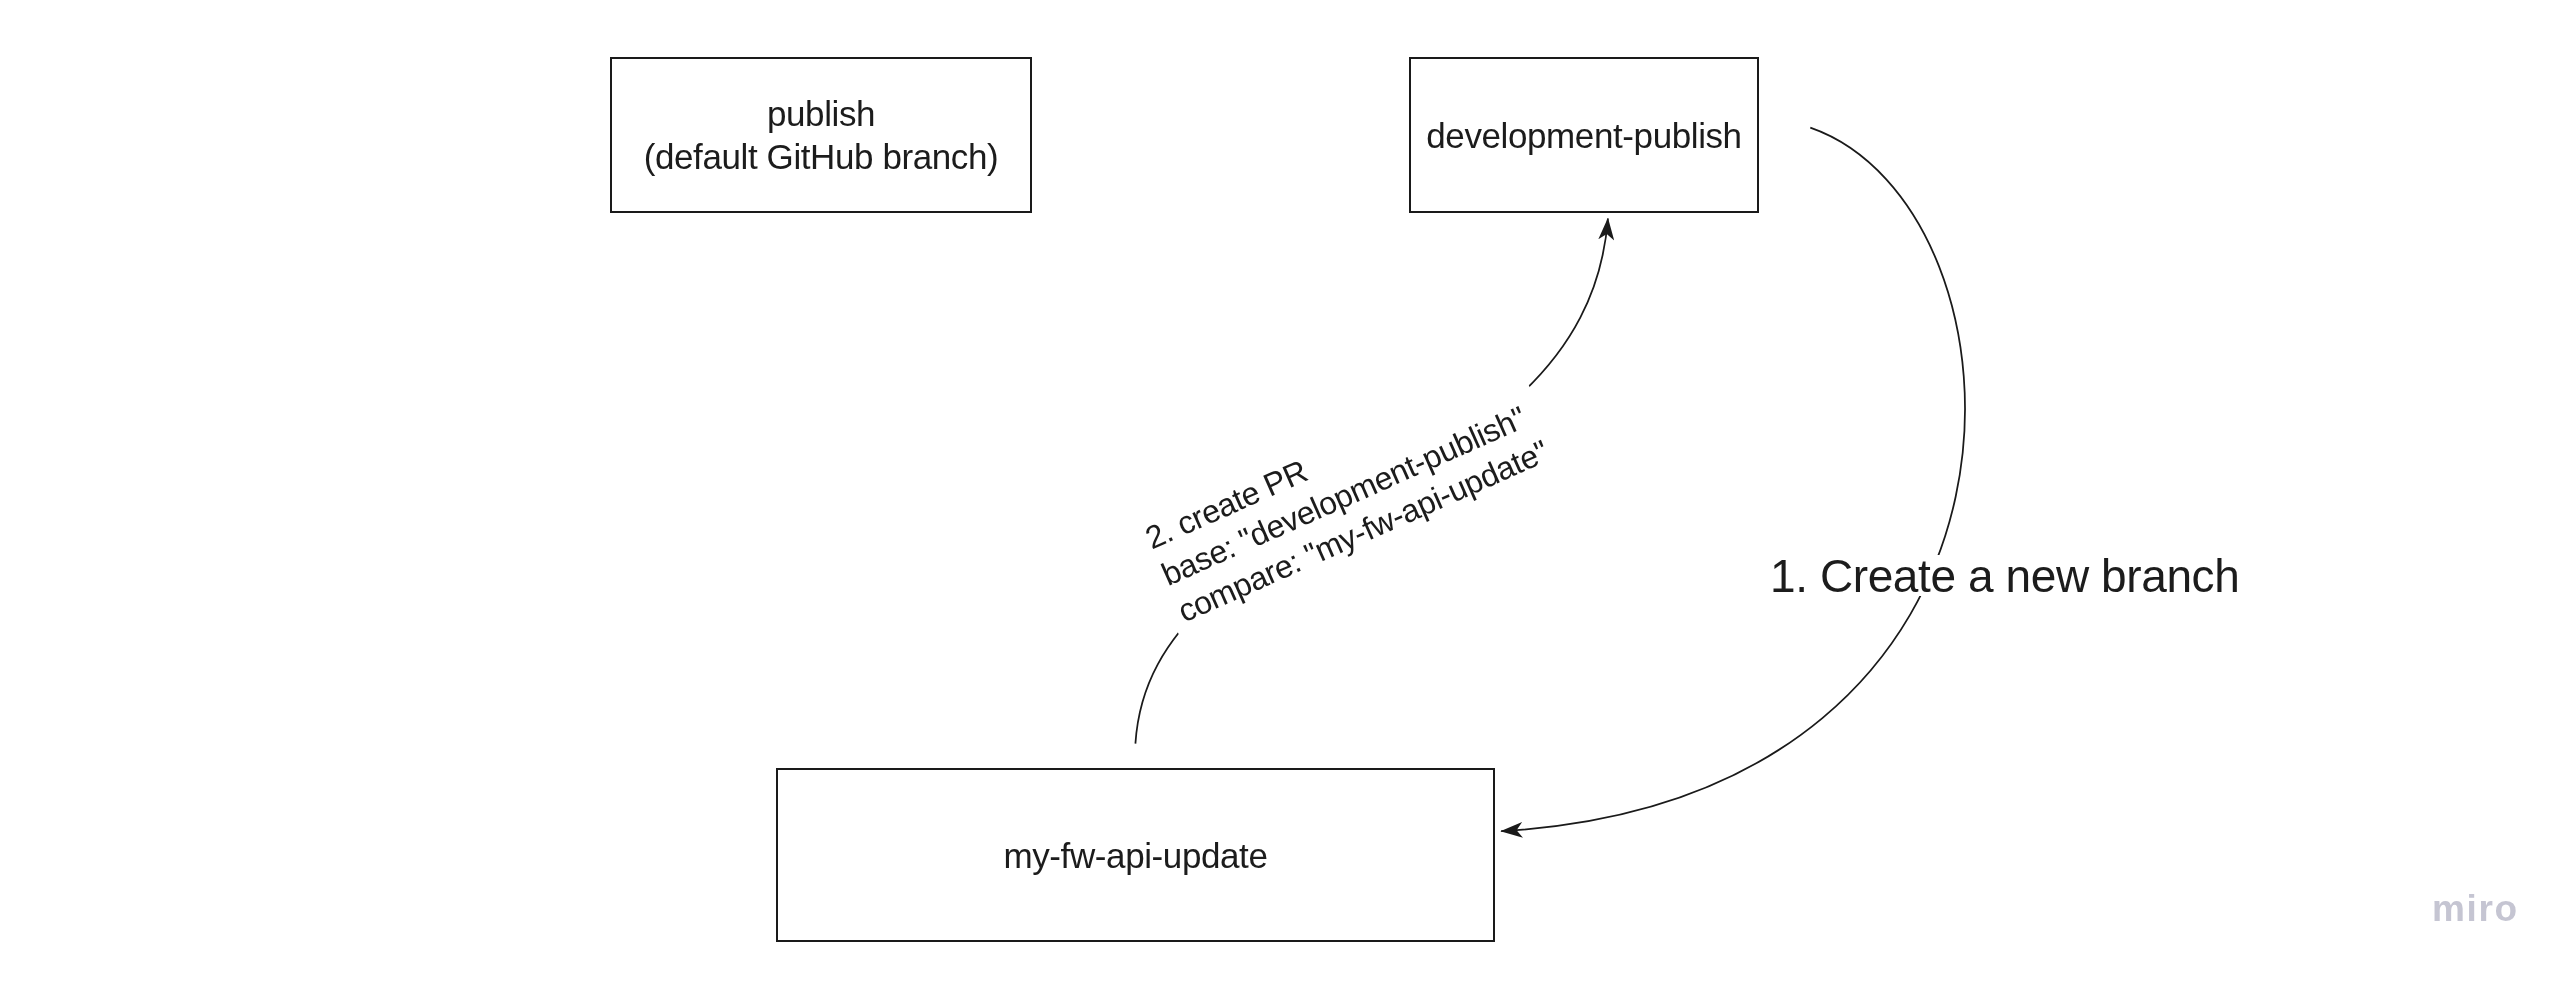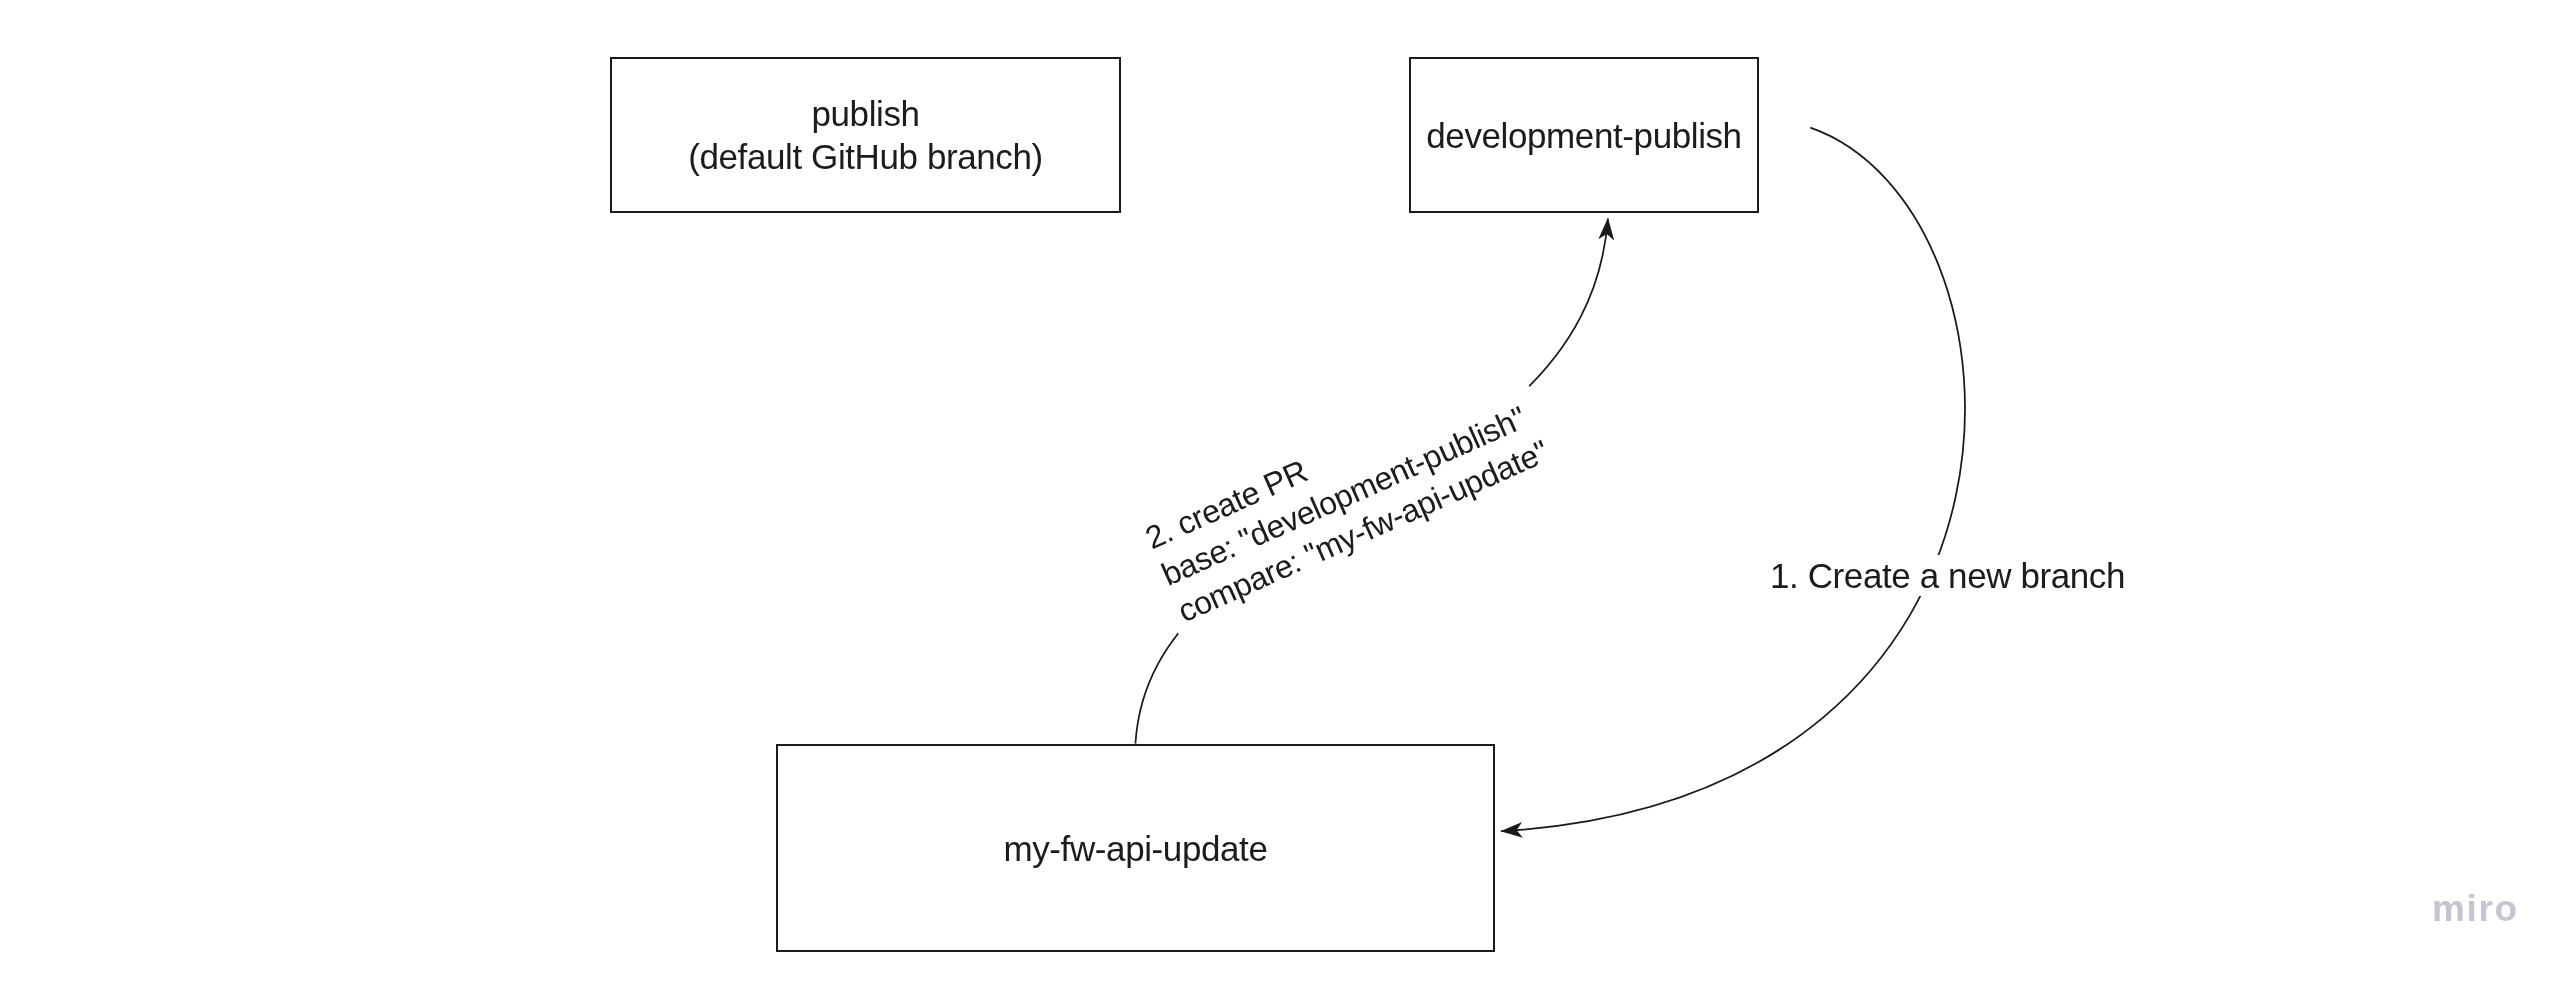--- a/index.html
+++ b/index.html
@@ -37,21 +37,21 @@
     text-align:center;
     font-size:35px;
     line-height:43px;
     letter-spacing:-0.4px;
     color:var(--text-color);
   }
   .edge-label{
     position:absolute;
     background:#ffffff;
     white-space:nowrap;
-    font-size:35px;
+    font-size:46px;
     line-height:38px;
     letter-spacing:-0.4px;
     color:var(--text-color);
   }
   .edge-label.rotated{
     font-size:32px;
     line-height:40px;
     transform:rotate(-24deg);
     transform-origin:left top;
     text-align:left;
@@ -77,30 +77,30 @@
       <marker id="arrow-dart" viewBox="0 0 14 10" refX="13.5" refY="5" markerWidth="28" markerHeight="20" markerUnits="userSpaceOnUse" orient="auto">
         <path d="M 0 0 L 14 5 L 0 10 L 3.8 5 Z" fill="#1a1a1a"></path>
       </marker>
     </defs>
 
     <path class="conn" d="M 2272 160 C 2560 260, 2600 1000, 1884 1043" marker-end="url(#arrow-dart)"></path>
 
     <path class="conn" d="M 1425 933 C 1445 620, 1990 640, 2018 274" marker-end="url(#arrow-dart)"></path>
   </svg>
 
-  <div class="node" style="left:610px;top:57px;width:511px;height:156px;">
+  <div class="node" style="left:610px;top:57px;width:422px;height:156px;">
     <div>publish</div>
     <div>(default GitHub branch)</div>
   </div>
 
   <div class="node" style="left:1409px;top:57px;width:350px;height:156px;">
     <div>development-publish</div>
   </div>
 
-  <div class="node" style="left:776px;top:744px;width:719px;height:208px;">
+  <div class="node" style="left:776px;top:768px;width:719px;height:174px;">
     <div>my-fw-api-update</div>
   </div>
 
   <div class="edge-label rotated" style="left:1127px;top:518px;padding:8px 9.6px;">
     <div>2. create PR</div>
     <div>base: "development-publish"</div>
     <div>compare: "my-fw-api-update"</div>
   </div>
 
   <div class="edge-label" style="left:1762px;top:555px;padding:1.6px 8px;">

